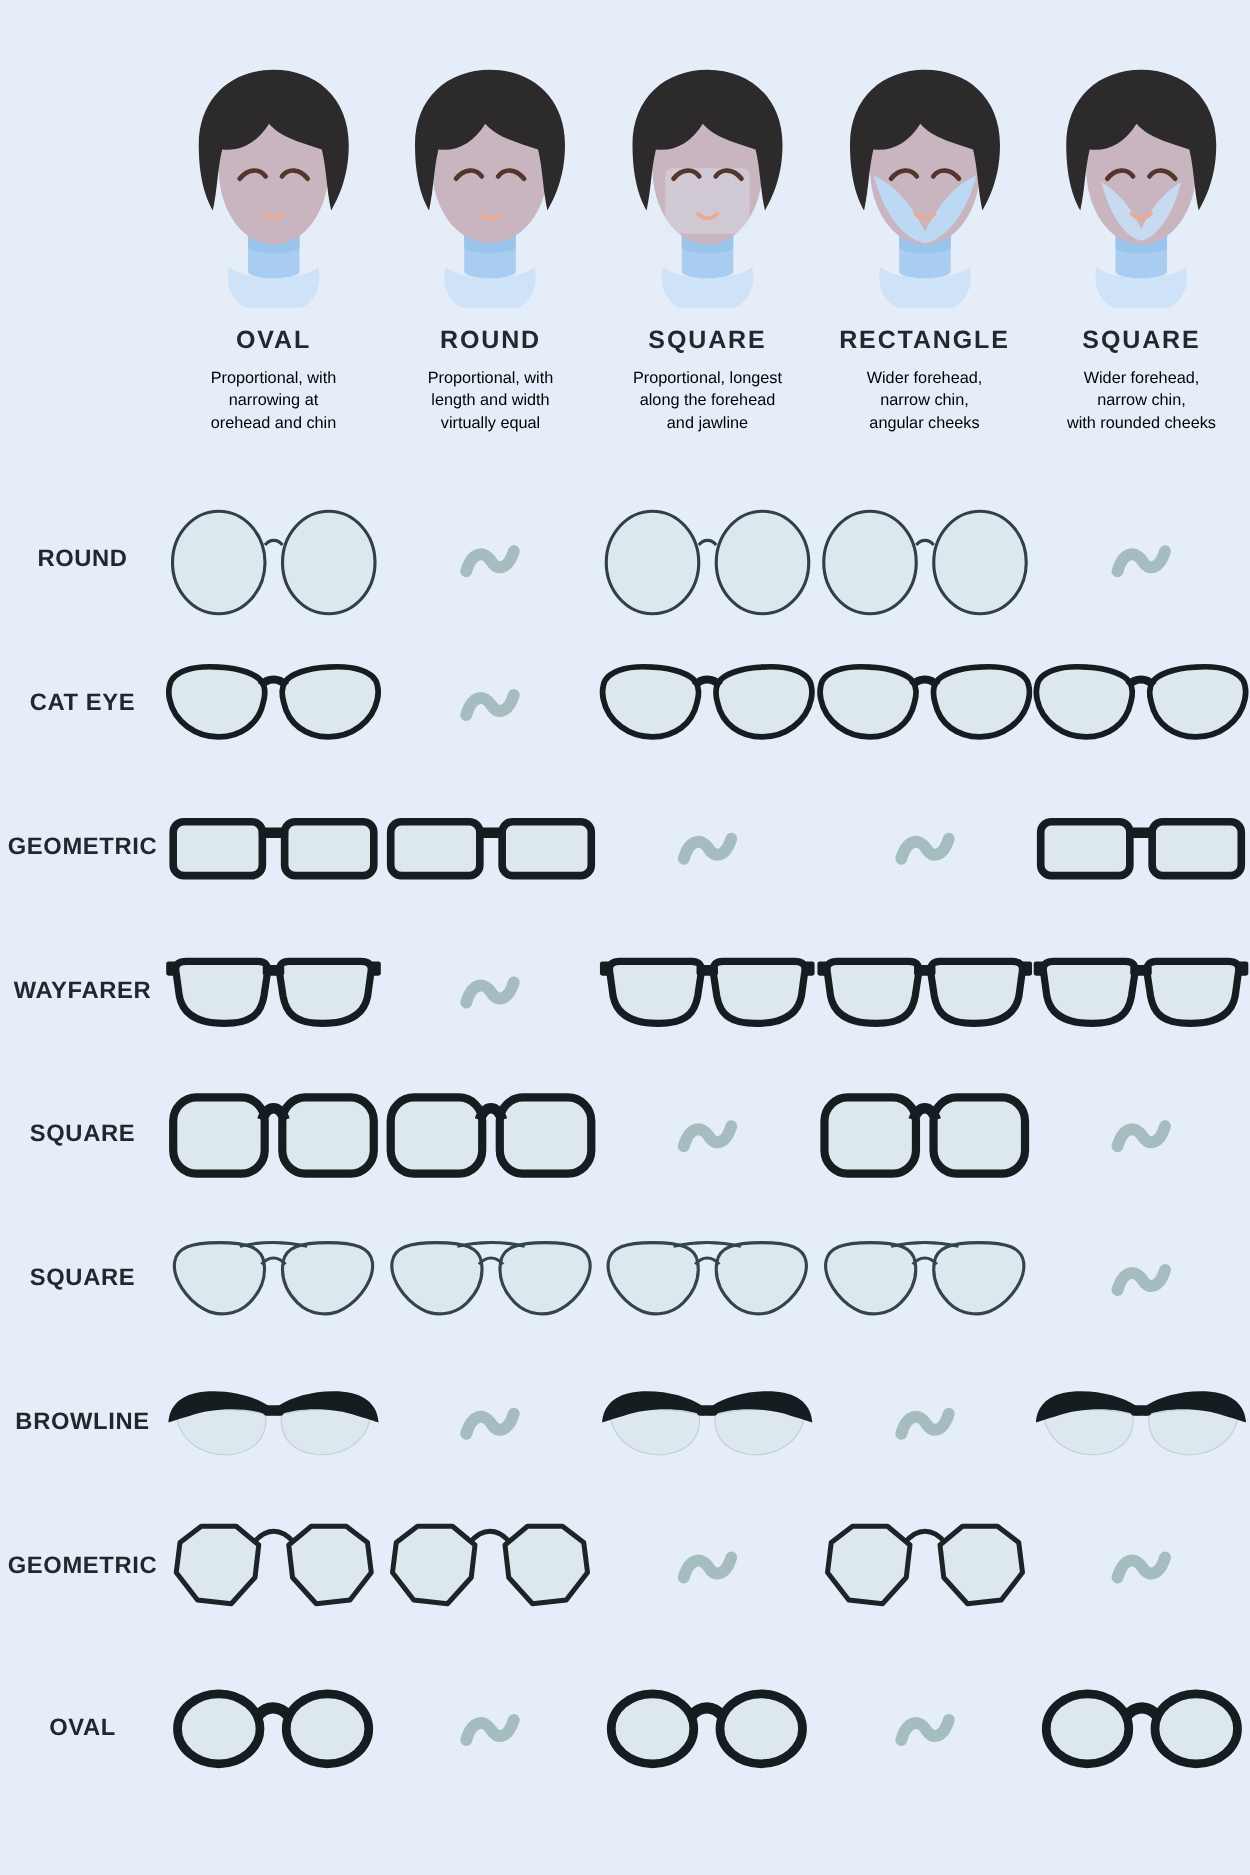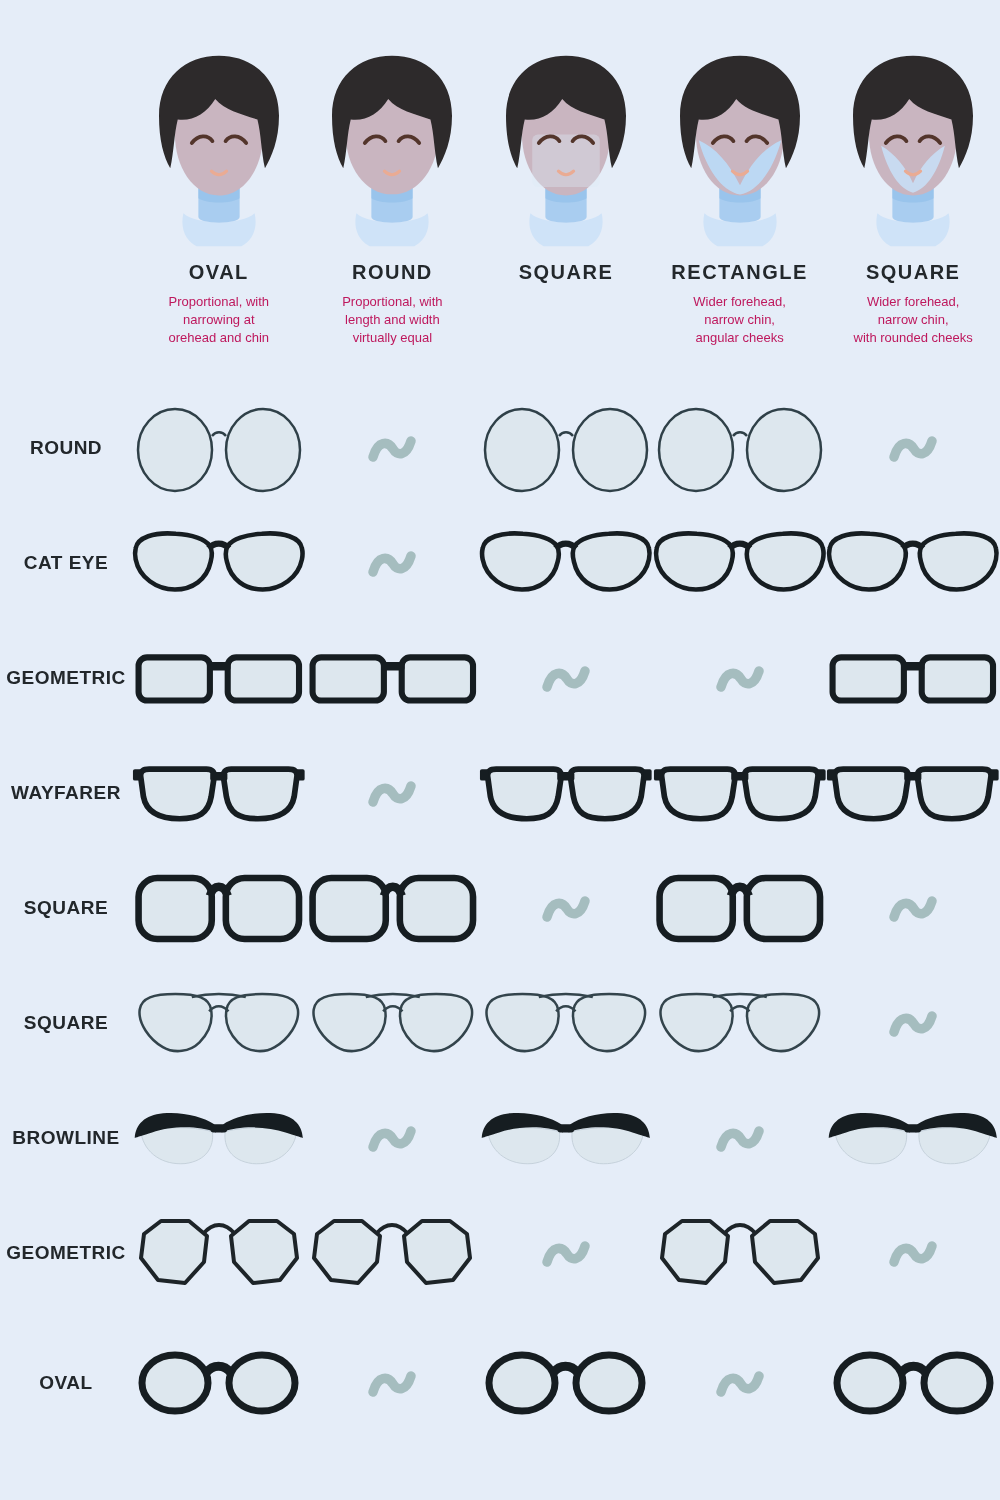--- a/index.html
+++ b/index.html
@@ -18,21 +18,21 @@
   }
   
   .faces-header{padding-top:52px;height:336px;align-items:start;}
   .face-col{display:flex;flex-direction:column;align-items:center;text-align:center;}
   .face-illustration{width:150px;height:197px;}
   .face-illustration svg{display:block;width:150px;height:197px;}
   .face-title{
     margin-top:12px;font-size:20px;font-weight:bold;letter-spacing:1.5px;color:#23282c;
   }
   .face-desc{
-    margin-top:9px;font-size:13px;line-height:1.38;color:#be185d;white-space:pre-line;
+    margin-top:9px;font-size:13px;line-height:1.38;color:#000000;white-space:pre-line;
   }
   
   .ovl{display:none;}
   .face-square .ovl-square{display:block;}
   .face-triangular .ovl-triangular{display:block;}
   .face-heart .ovl-heart{display:block;}
   .face-round .face-base{transform:scale(1.05,.98);transform-origin:80px 92px;}
   
   .matrix{margin-top:2px;}
   .matrix-row{height:115px;}
@@ -110,20 +110,23 @@
     <rect class="ovl ovl-square" x="44" y="88" width="72" height="56" rx="6" fill="#dceaf5" opacity="0.38"></rect>
     <path class="ovl ovl-triangular" d="M36,94 C54,102 68,118 80,142 C92,118 106,102 124,94 C116,124 100,148 80,152 C60,148 44,124 36,94 Z" fill="#badbf8" opacity="0.9"></path>
     <path class="ovl ovl-heart" d="M46,100 C60,108 72,122 80,140 C88,122 100,108 114,100 C107,127 95,146 80,150 C65,146 53,127 46,100 Z" fill="#c8e0f8" opacity="0.85"></path>
     <path d="M80,4 C44,4 16,28 16,68 C16,94 21,112 28,124 C32,106 32,88 36,72 C52,74 66,66 76,50 C86,62 104,66 121,72 C125,88 125,106 129,124 C136,112 144,94 144,68 C144,28 116,4 80,4 Z" fill="#2d2a2b"></path>
     <path d="M51,97 C58,88 68,88 73,95" fill="none" stroke="#53352b" stroke-width="4" stroke-linecap="round"></path>
     <path d="M87,95 C92,88 102,88 109,97" fill="none" stroke="#53352b" stroke-width="4" stroke-linecap="round"></path>
     <path d="M72,127 C77,132 83,132 88,127" fill="none" stroke="#eaab93" stroke-width="3.5" stroke-linecap="round"></path>
   </svg>
 </div>
     <div class="face-title">SQUARE</div>
+    <div class="face-desc">Proportional, longest
+along the forehead
+and jawline</div>
   </div>
 
   <div class="face-col">
     <div class="face-illustration">
   <svg viewBox="0 0 160 210" class="face-triangular">
     <path d="M42,172 C38,190 46,202 56,207 L104,207 C114,202 122,190 118,172 C104,185 56,185 42,172 Z" fill="#cfe3f8"></path>
     <path d="M58,140 L58,176 C58,184 102,184 102,176 L102,140 Z" fill="#a9cdf0"></path>
     <path d="M58,142 C64,154 96,154 102,142 L102,156 C94,162 66,162 58,156 Z" fill="#93c0ea" opacity="0.7"></path>
     <g class="face-base">
       <path d="M33,88 C33,52 53,30 80,30 C107,30 127,52 127,88 C127,122 108,153 80,153 C52,153 33,122 33,88 Z" fill="#c9b5c0"></path>

